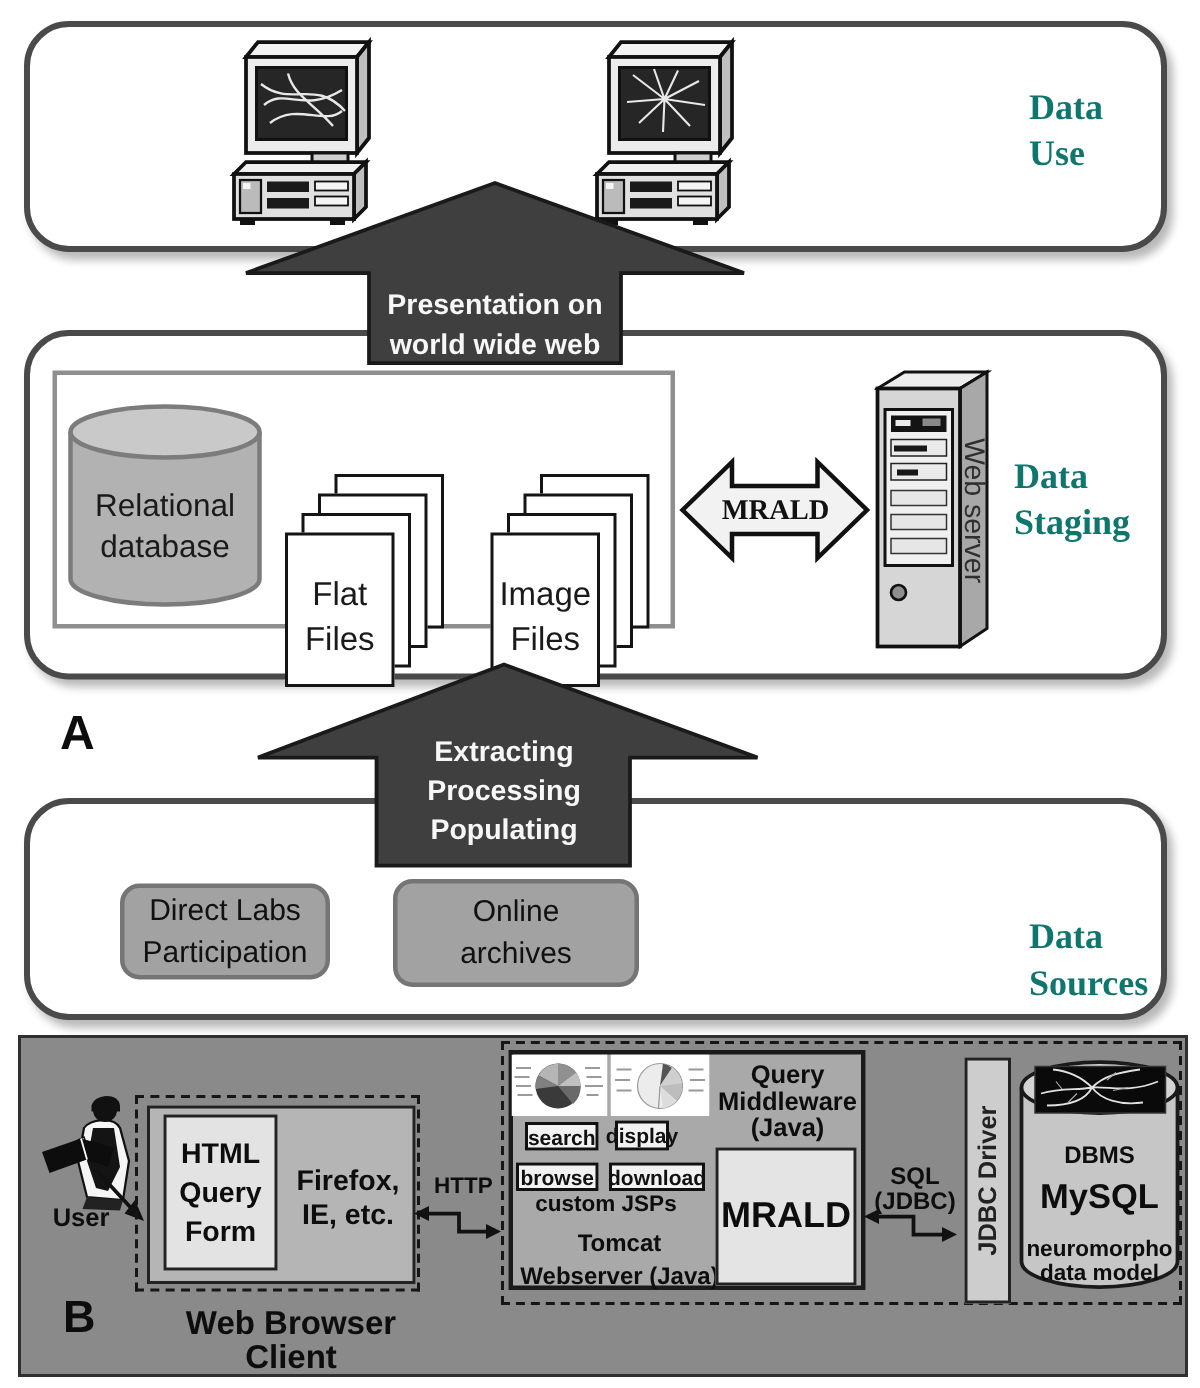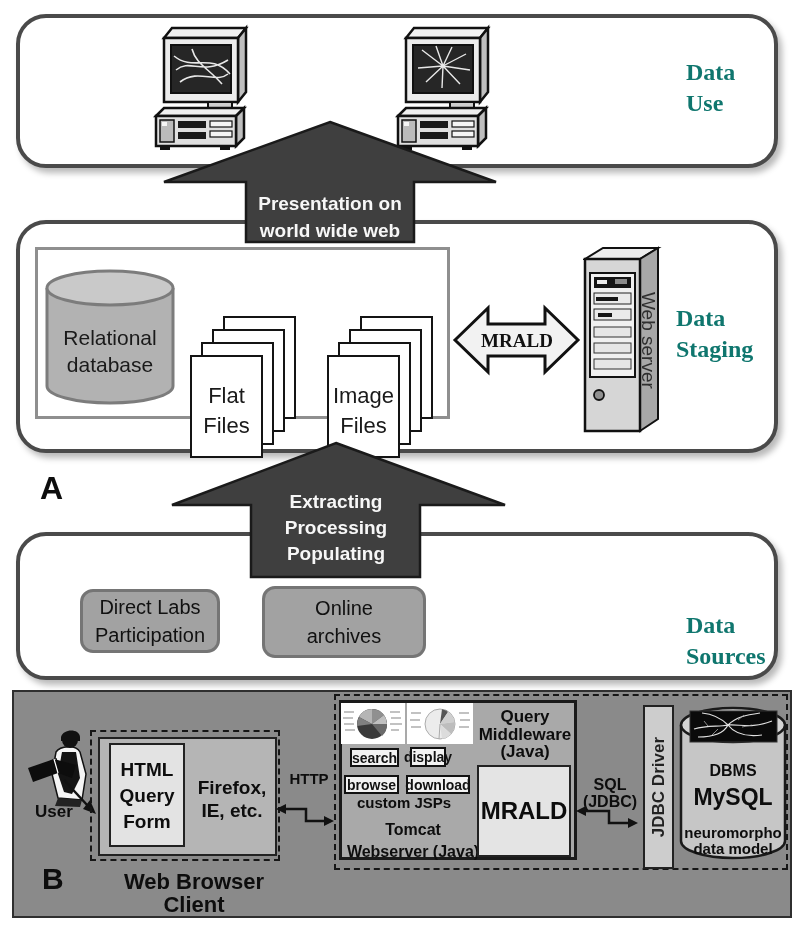--- a/index.html
+++ b/index.html
@@ -189,21 +189,21 @@
 
     <div class="dashed-box" style="left:76px;top:38px;width:190px;height:131px;"></div>
     <div class="abs" style="left:84px;top:45px;width:179px;height:119px;background:#b5b5b5;border:2.5px solid #222;box-sizing:border-box;"></div>
     <div class="abs" style="left:95px;top:51px;width:76px;height:104px;background:#e3e3e3;border:2.5px solid #222;box-sizing:border-box;">
       <div class="pb-bold ctr" style="padding-top:12px;font-size:19px;line-height:26px;">HTML Query Form</div>
     </div>
     <div class="abs pb-bold ctr" style="left:176px;top:84px;width:84px;font-size:19px;line-height:23px;">Firefox, IE, etc.</div>
     <div class="abs pb-bold" style="left:28px;top:170px;font-size:30px;">B</div>
     <div class="abs pb-bold ctr" style="left:95px;top:178px;width:170px;font-size:22px;line-height:23px;">Web Browser Client</div>
 
-    <div class="abs pb-bold ctr" style="left:270px;top:78px;width:50px;font-size:15px;">HTTP</div>
+    <div class="abs pb-bold ctr" style="left:270px;top:90px;width:50px;font-size:15px;">HTTP</div>
     <svg class="abs" style="left:262px;top:110px;" width="58" height="26" viewBox="0 0 58 26">
       <path d="M8,7 H30 V19 H50" stroke="#111" stroke-width="2.5" fill="none"></path>
       <polygon points="10,2 0,7 10,12" fill="#111"></polygon>
       <polygon points="48,14 58,19 48,24" fill="#111"></polygon>
     </svg>
 
     <div class="dashed-box" style="left:320px;top:2px;width:454px;height:176px;"></div>
 
     <div class="abs" style="left:325px;top:8px;width:238px;height:160px;background:#a9a9a9;border:3px solid #1a1a1a;box-sizing:border-box;"></div>
 

